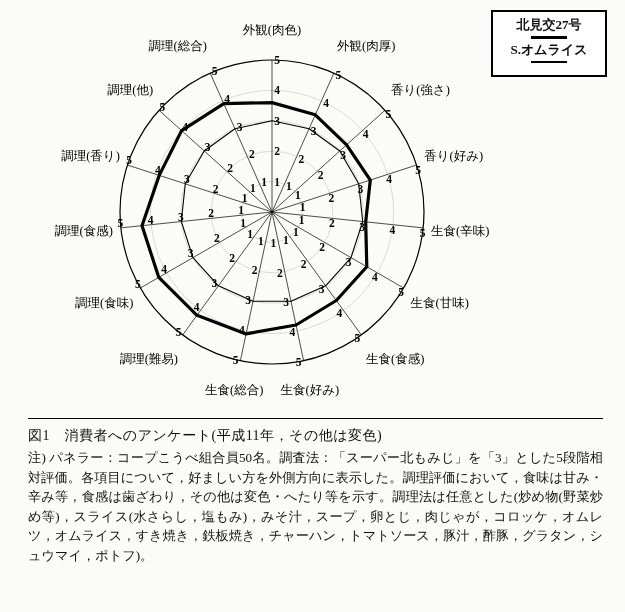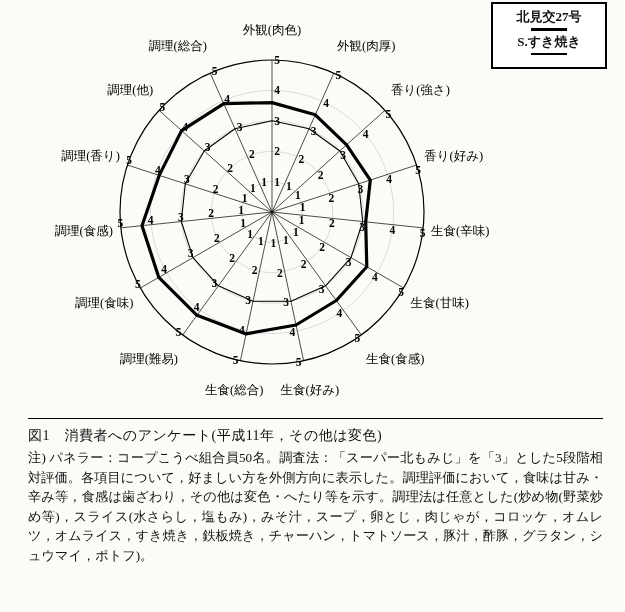--- a/index.html
+++ b/index.html
@@ -19,21 +19,21 @@
     position: absolute;
     left: 0; top: 0;
     width: 625px;
     height: 612px;
     background: #fbfbf8;
   }
   
   #legend-box {
     position: absolute;
     right: 18px;
-    top: 2px;
+    top: 10px;
     width: 116px;
     border: 2px solid #000;
     background: #fff;
     padding: 6px 4px 8px 4px;
     text-align: center;
     box-sizing: border-box;
   }
   #legend-box .legend-line {
     font-size: 13px;
     font-weight: bold;
@@ -98,21 +98,21 @@
   }
 </style>
 </head>
 <body>
 
 <div id="page">
 
   <div id="legend-box">
     <div class="legend-line">北見交27号</div>
     <div class="rule thick"></div>
-    <div class="legend-line">S.すき焼き</div>
+    <div class="legend-line">S.オムライス</div>
     <div class="rule"></div>
   </div>
 
   <div id="chart-area">
     <svg id="radar-svg" width="625" height="410" viewBox="0 0 625 410">
         <circle cx="272" cy="212" r="152" fill="none" stroke="#000" stroke-width="1.2"></circle>
         <circle cx="272" cy="212" r="30.400000000000002" fill="none" stroke="#b9b9b9" stroke-width="0.5"></circle>
         <circle cx="272" cy="212" r="60.800000000000004" fill="none" stroke="#b9b9b9" stroke-width="0.5"></circle>
         <circle cx="272" cy="212" r="91.2" fill="none" stroke="#b9b9b9" stroke-width="0.5"></circle>
         <circle cx="272" cy="212" r="121.60000000000001" fill="none" stroke="#b9b9b9" stroke-width="0.5"></circle>

